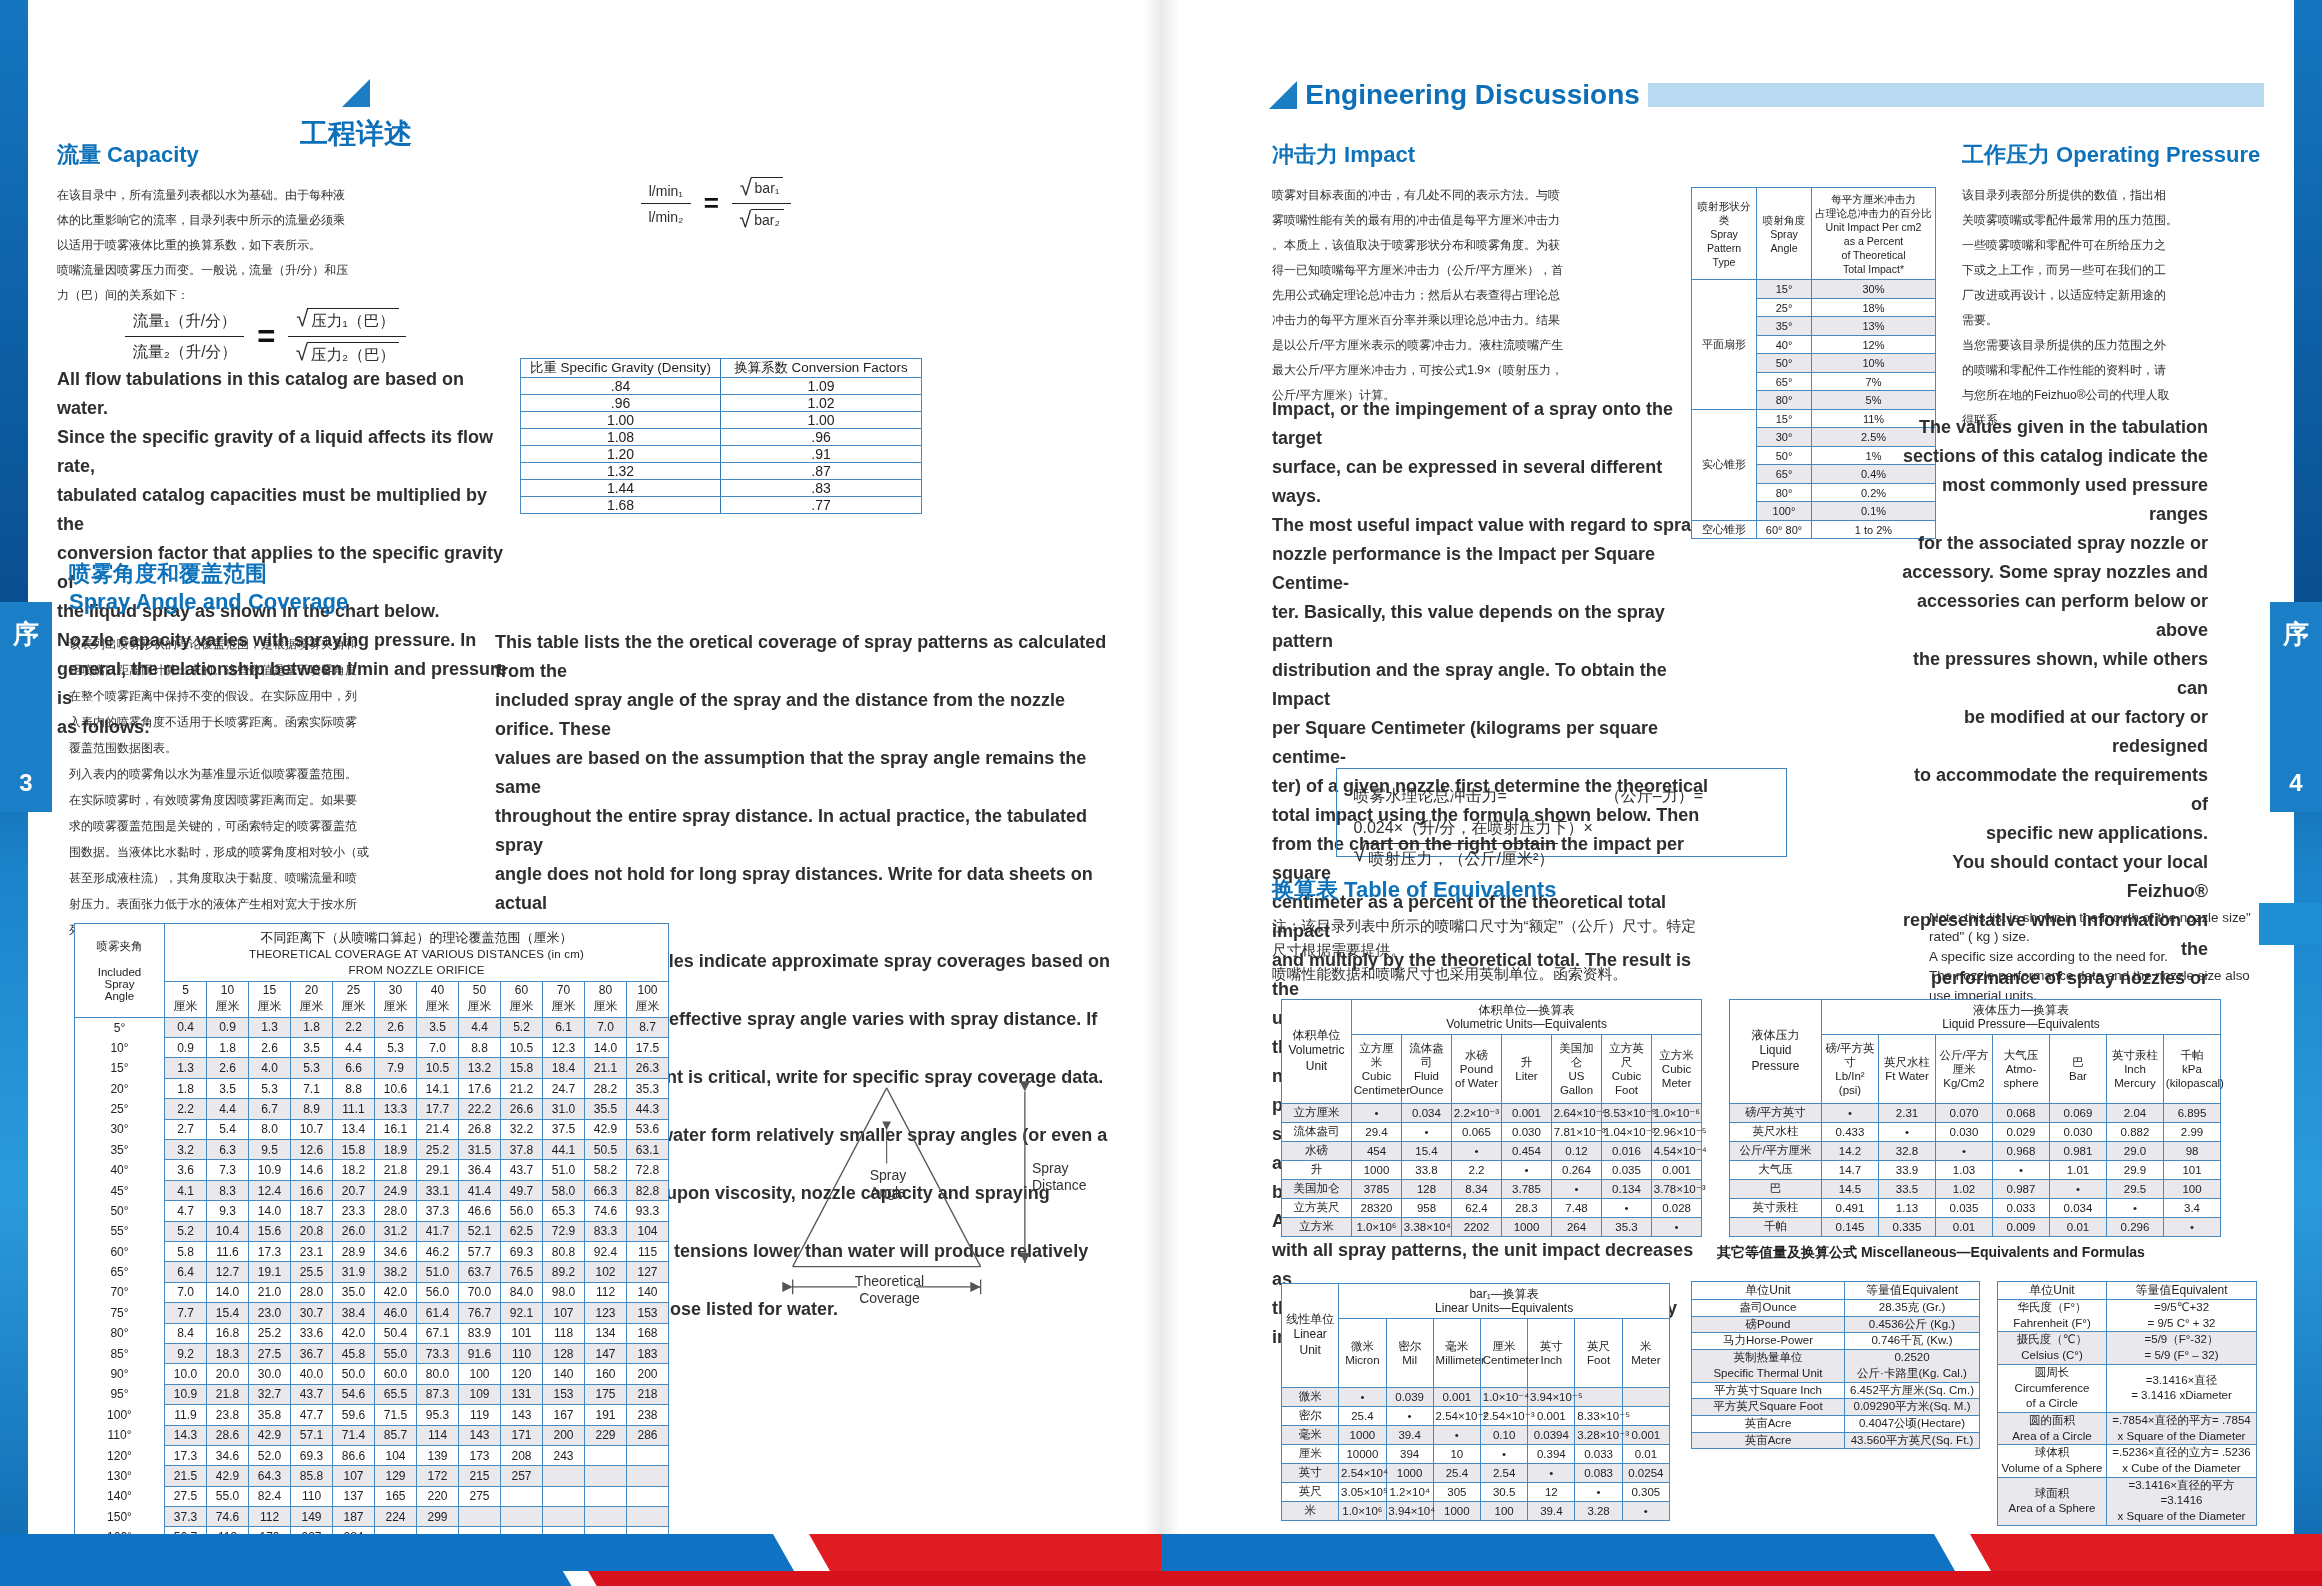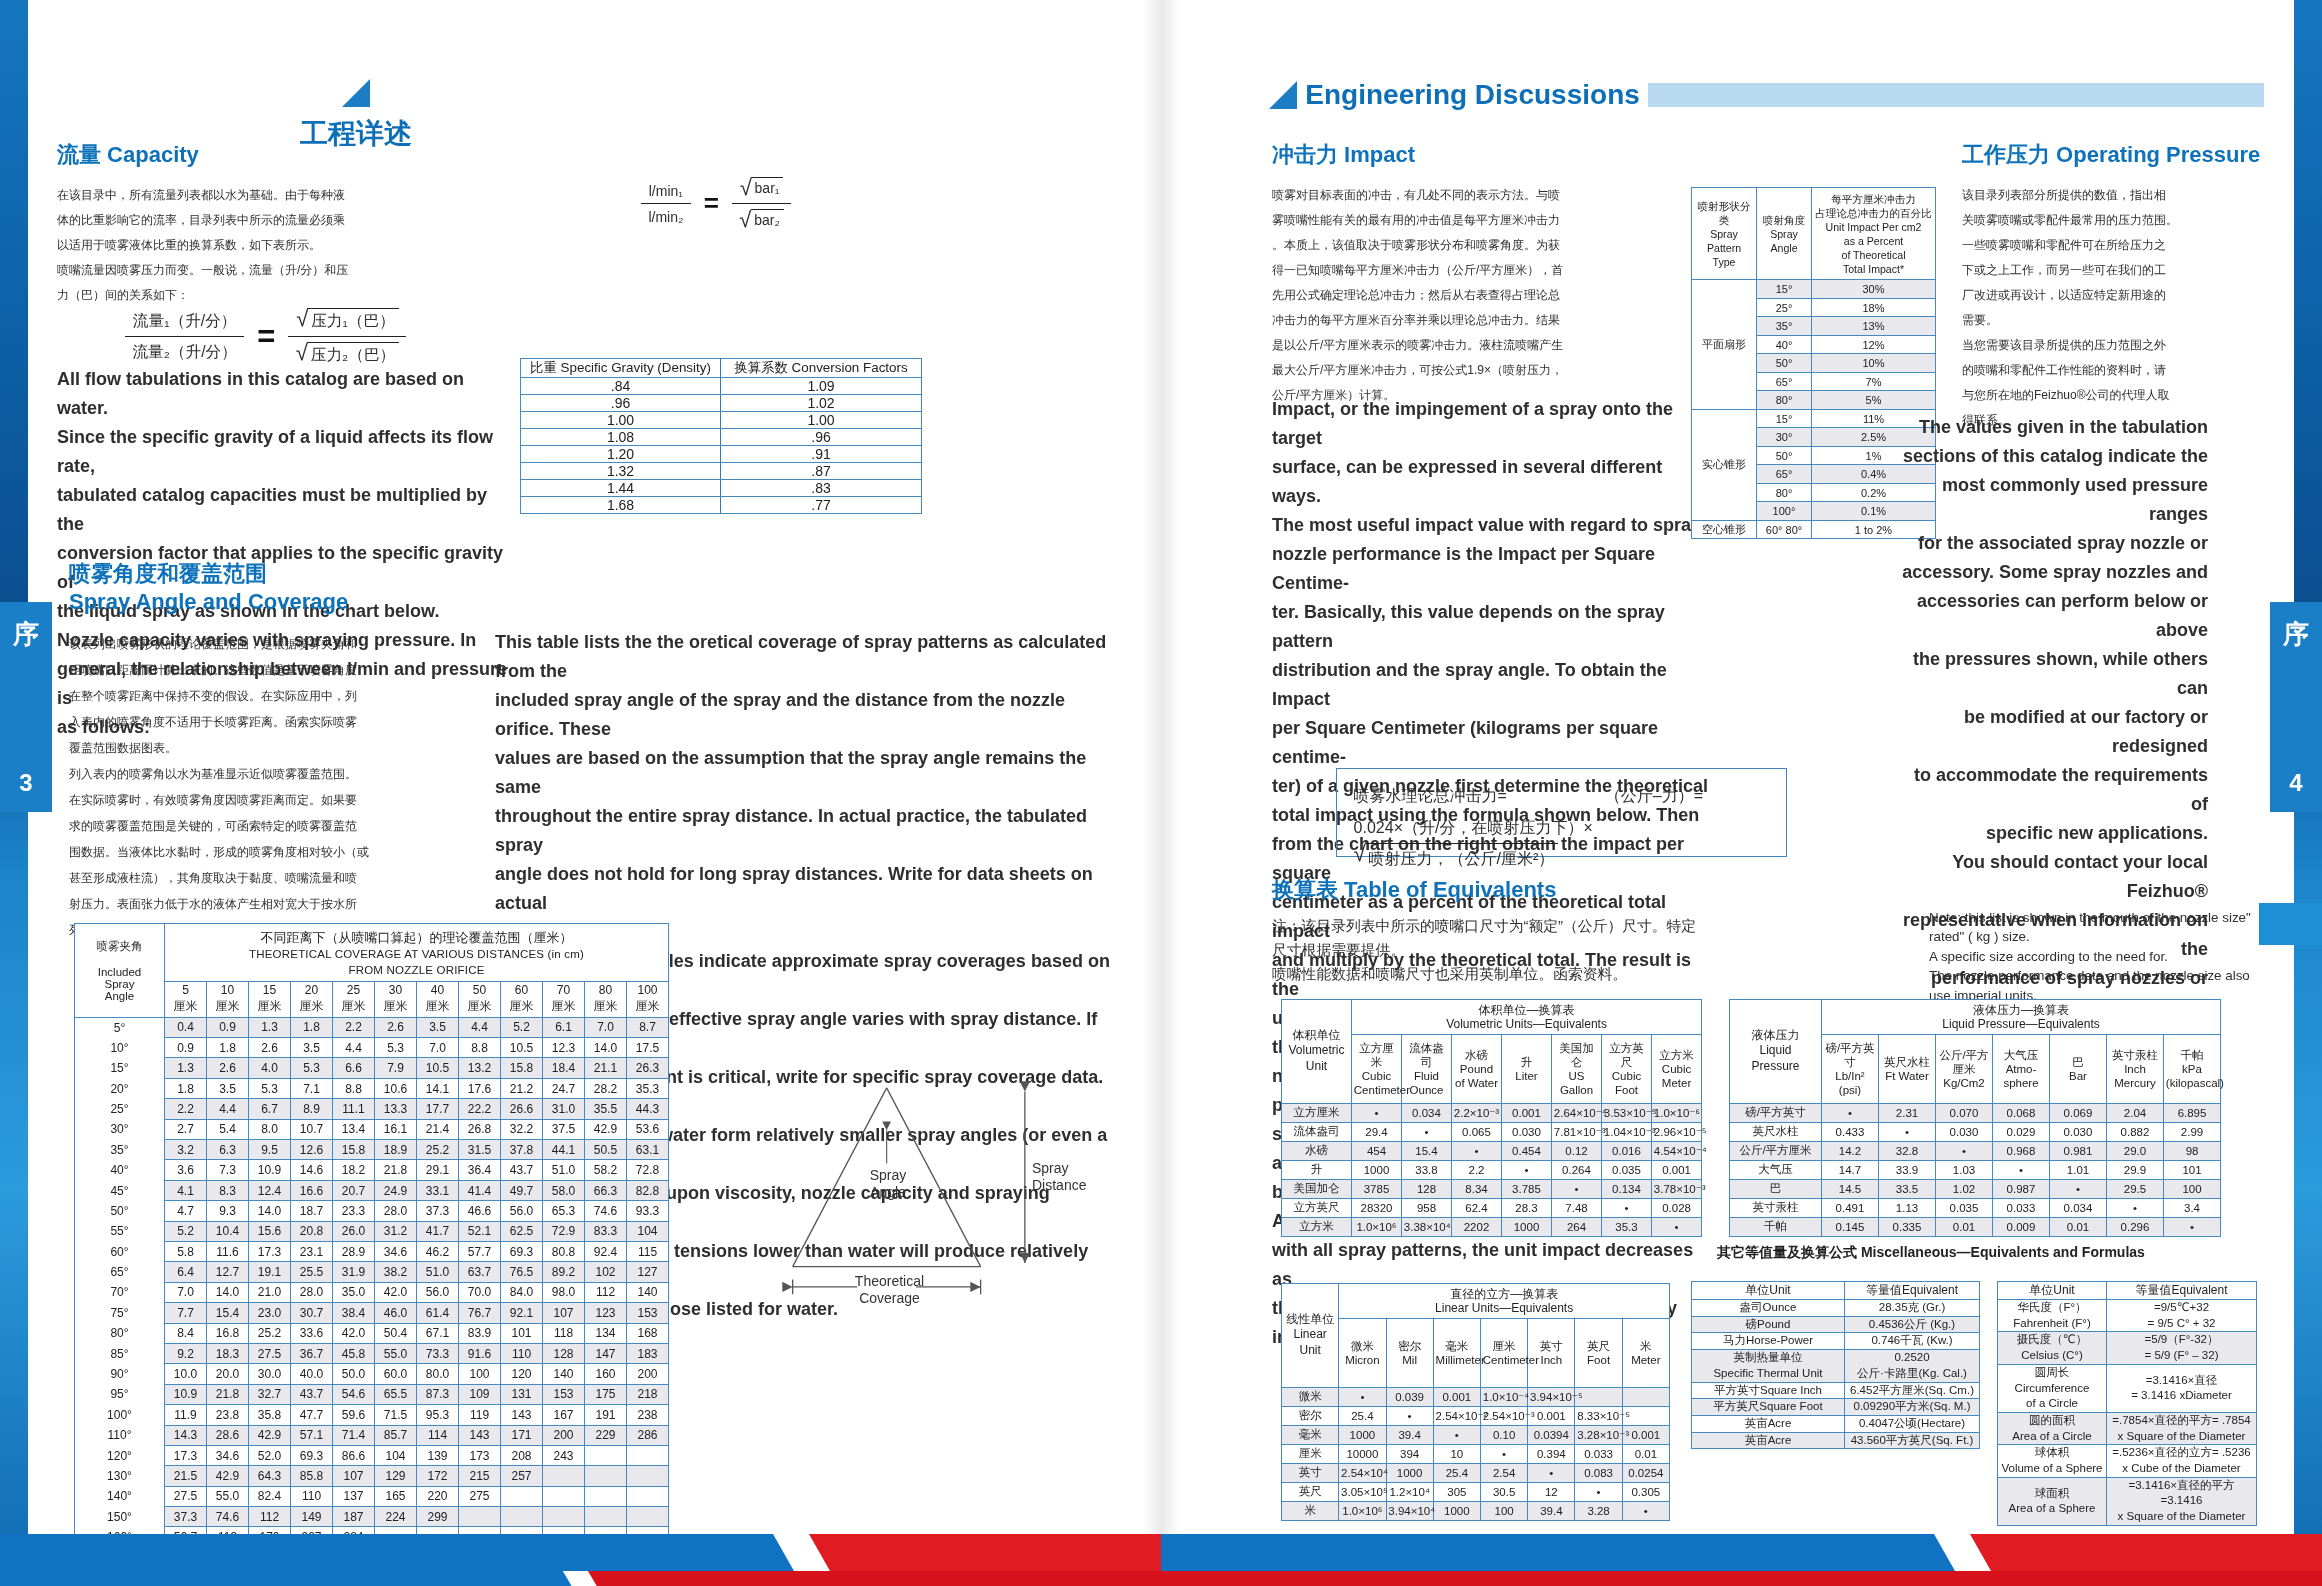--- a/index.html
+++ b/index.html
@@ -1223,21 +1223,21 @@
           <col style="width: 47px;">
         </colgroup>
         <thead>
           <tr>
             <td class="corner" rowspan="2">
               <div>线性单位</div>
               <div>Linear</div>
               <div>Unit</div>
             </td>
             <th class="utitle" colspan="7">
-              <div>直径的立方—换算表</div>
+              <div>bar₁—换算表</div>
               <div>Linear Units—Equivalents</div>
             </th>
           </tr>
           <tr class="unit-cols">
             <th>
               <div>微米</div>
               <div>Micron</div>
             </th>
             <th>
               <div>密尔</div>

